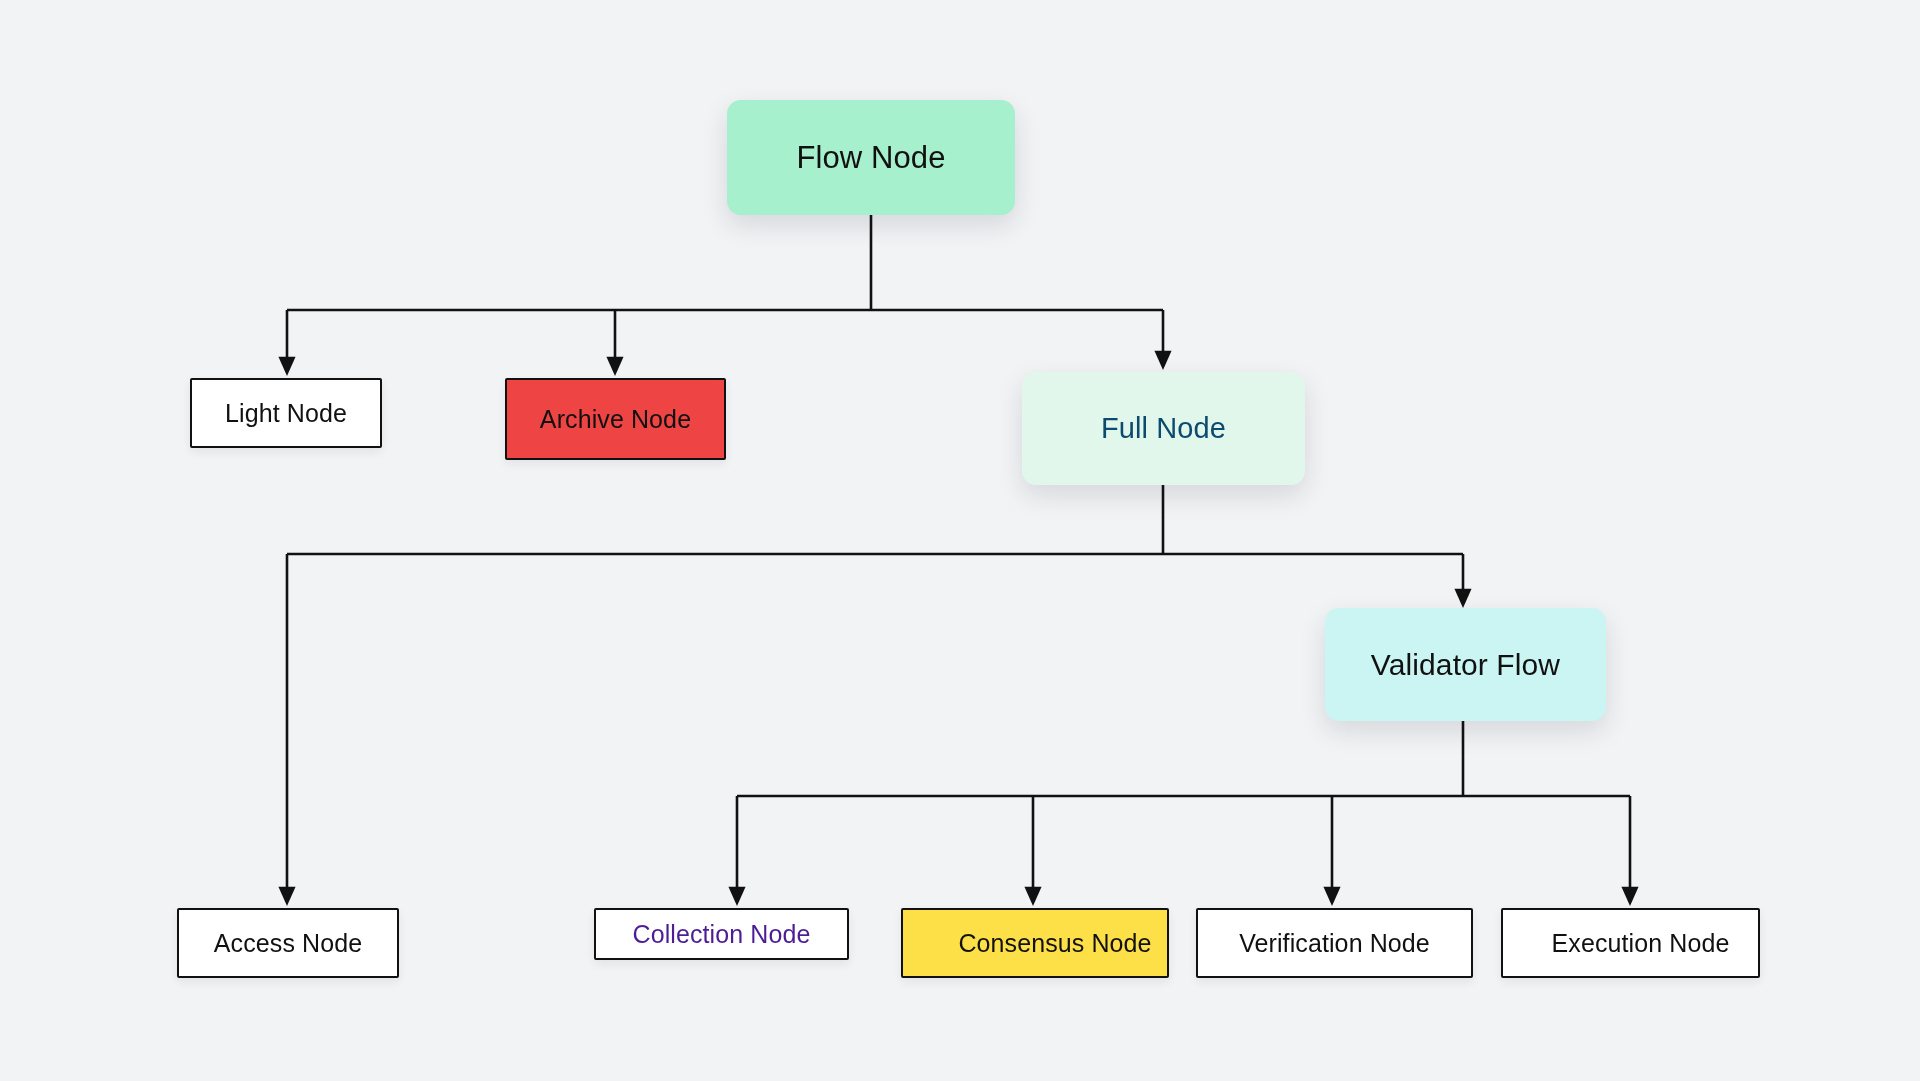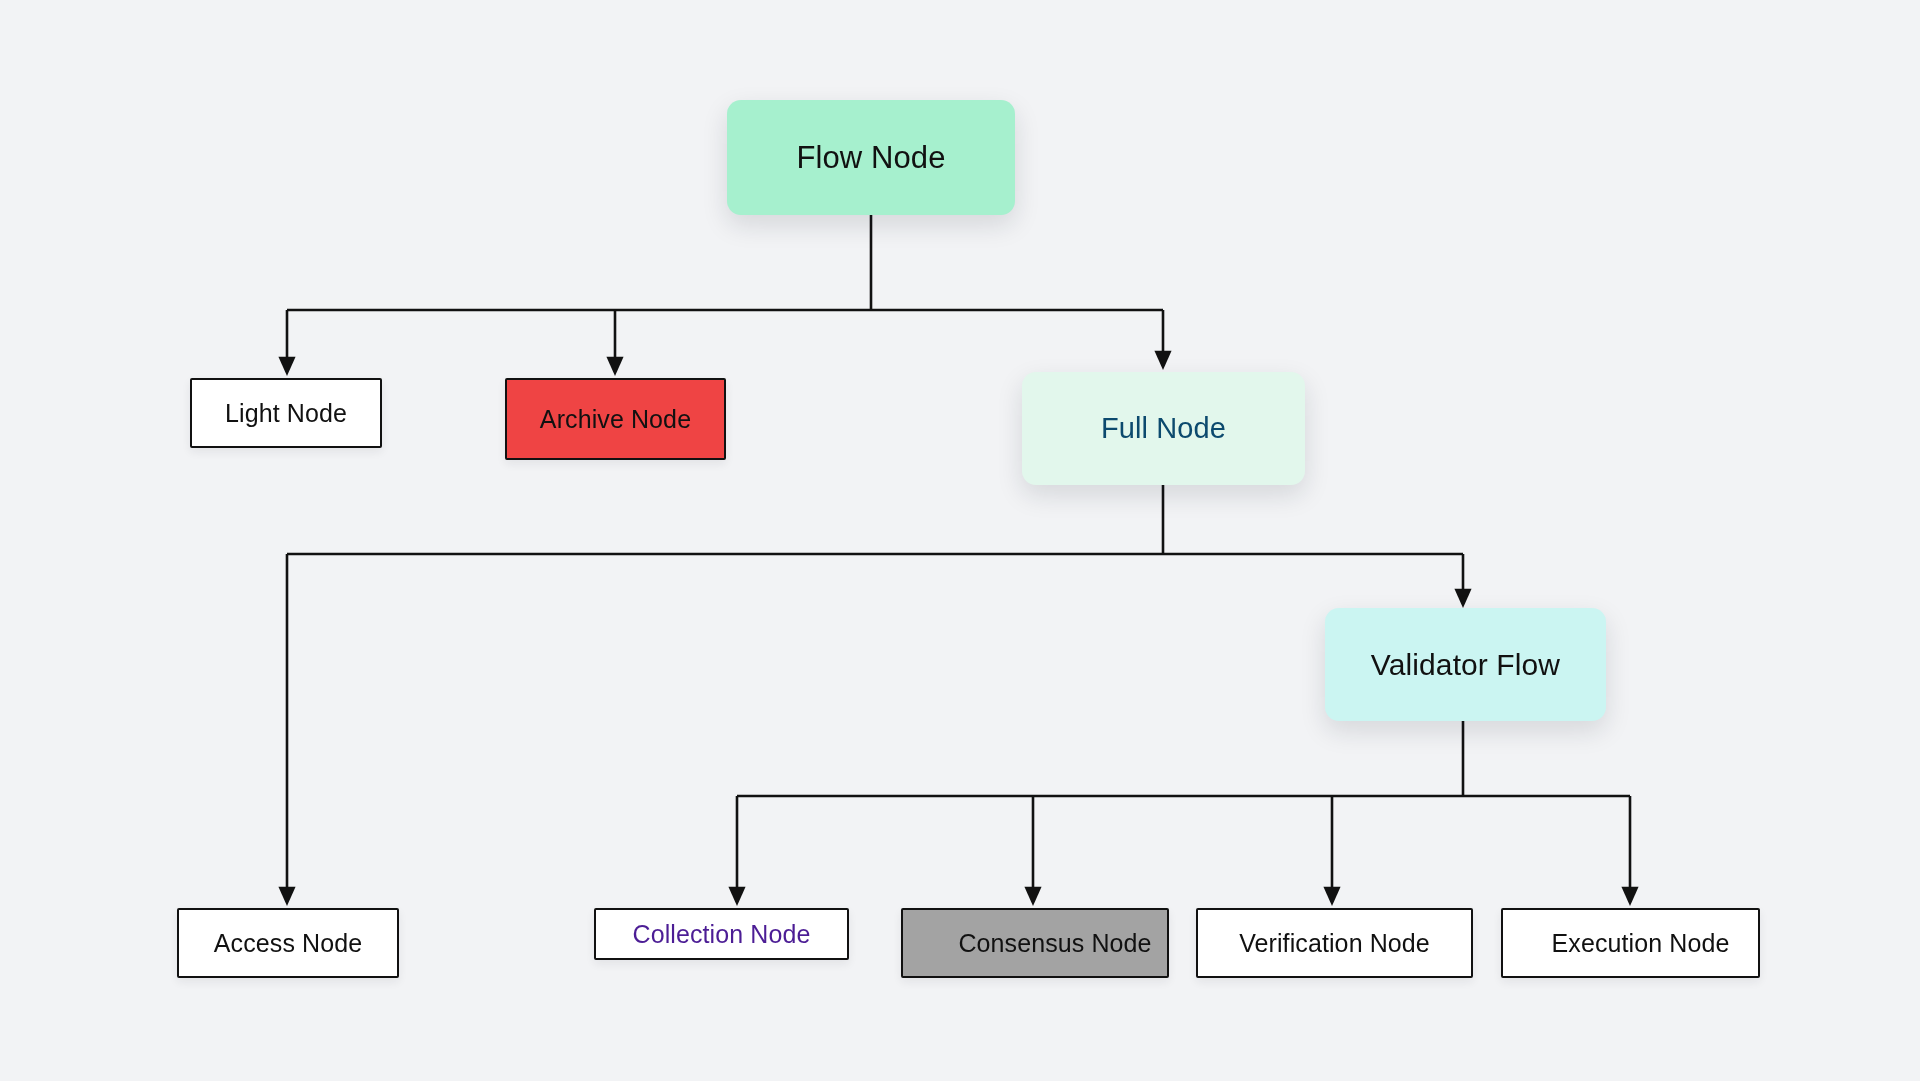--- a/index.html
+++ b/index.html
@@ -132,21 +132,21 @@
   </div>
 
   <div class="node tinted sub" style="left: 1325px; top: 608px; width: 281px; height: 113px; background: rgb(203, 245, 242); color: rgb(17, 17, 17);">
     <span>Validator Flow</span>
   </div>
 
   <div class="node leaf" style="left: 594px; top: 908px; width: 255px; height: 52px; background: rgb(255, 255, 255); color: #4c1d95;">
     <span>Collection Node</span>
   </div>
 
-  <div class="node leaf" style="left: 901px; top: 908px; width: 268px; height: 70px; background: #a3a3a3; color: rgb(17, 17, 17); padding-left: 40px;">
+  <div class="node leaf" style="left: 901px; top: 908px; width: 268px; height: 70px; background: #fde047; color: rgb(17, 17, 17); padding-left: 40px;">
     <span>Consensus Node</span>
   </div>
 
   <div class="node leaf" style="left: 1196px; top: 908px; width: 277px; height: 70px; background: rgb(255, 255, 255); color: rgb(17, 17, 17);">
     <span>Verification Node</span>
   </div>
 
   <div class="node leaf" style="left: 1501px; top: 908px; width: 259px; height: 70px; background: rgb(255, 255, 255); color: rgb(17, 17, 17); padding-left: 20px;">
     <span>Execution Node</span>
   </div>

